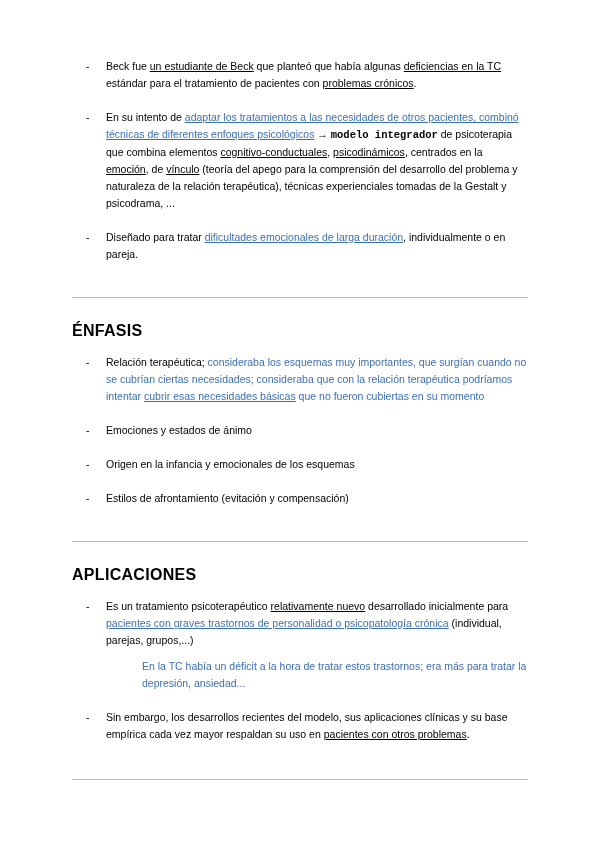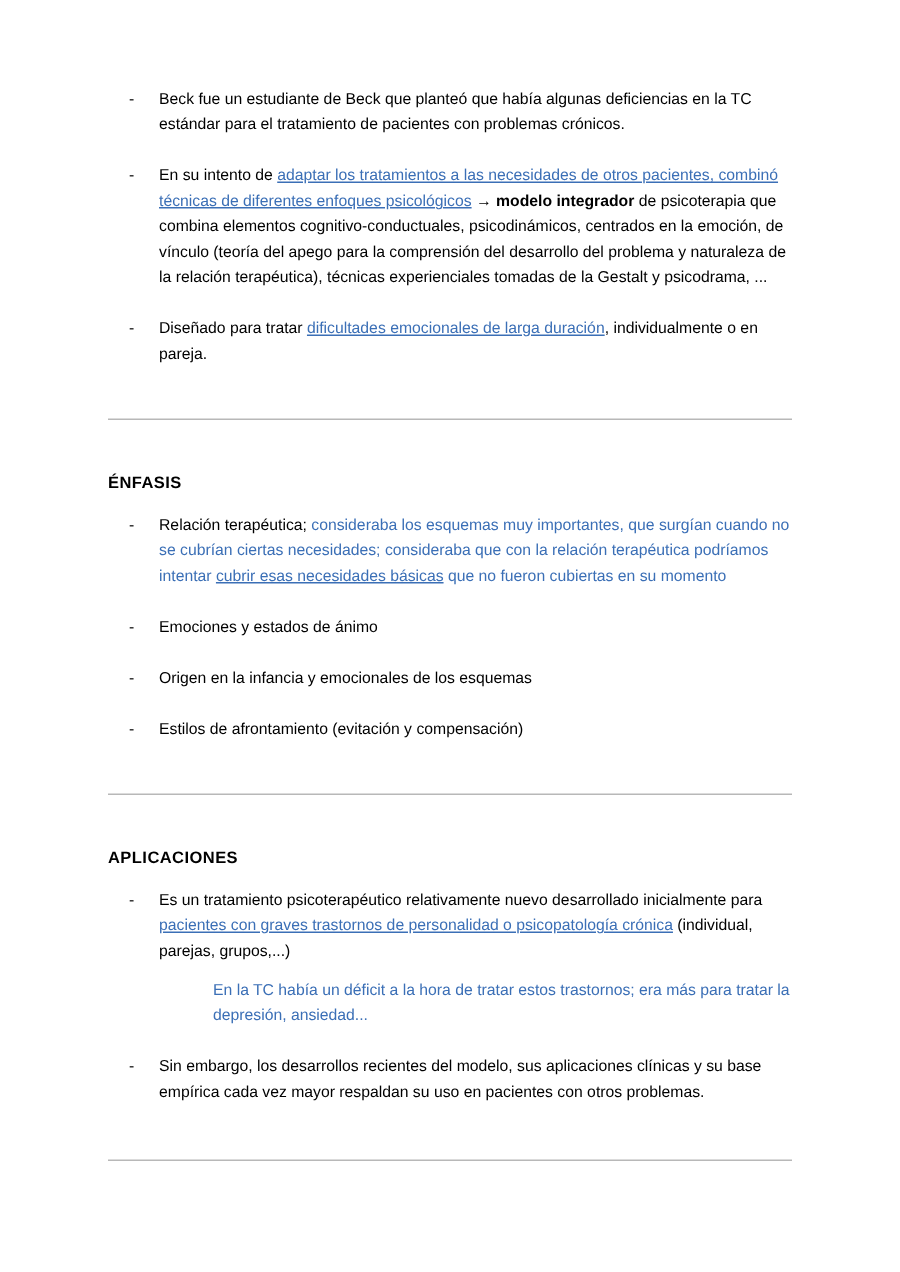--- a/index.html
+++ b/index.html
@@ -18,24 +18,24 @@
     position: relative;
     width: 600px;
     height: 848px;
     box-sizing: border-box;
     padding: 58px 72px 0 72px;
   }
   .section {
     margin: 0;
   }
   .heading {
-    font-size: 11px;
+    font-size: 16px;
     font-weight: bold;
     letter-spacing: 0.3px;
-    margin: 12px 0 14px 0;
+    margin: 0 0 14px 0;
   }
   ul.bullets {
     list-style: none;
     margin: 0;
     padding: 0;
   }
   ul.bullets > li {
     position: relative;
     padding-left: 34px;
     margin-bottom: 17px;
@@ -45,23 +45,25 @@
   }
   ul.bullets > li:last-child {
     margin-bottom: 0;
   }
   ul.bullets > li .dash {
     position: absolute;
     left: 14px;
     top: 0;
   }
   .u {
+    text-decoration: underline;
   }
   .b {
     font-weight: bold;
+    font-family: Liberation Mono, monospace;
   }
   .hl-blue {
     color: #3b6fb6;
   }
   .hl-blue-u {
     color: #3b6fb6;
     text-decoration: underline;
   }
   .divider {
     border: none;

